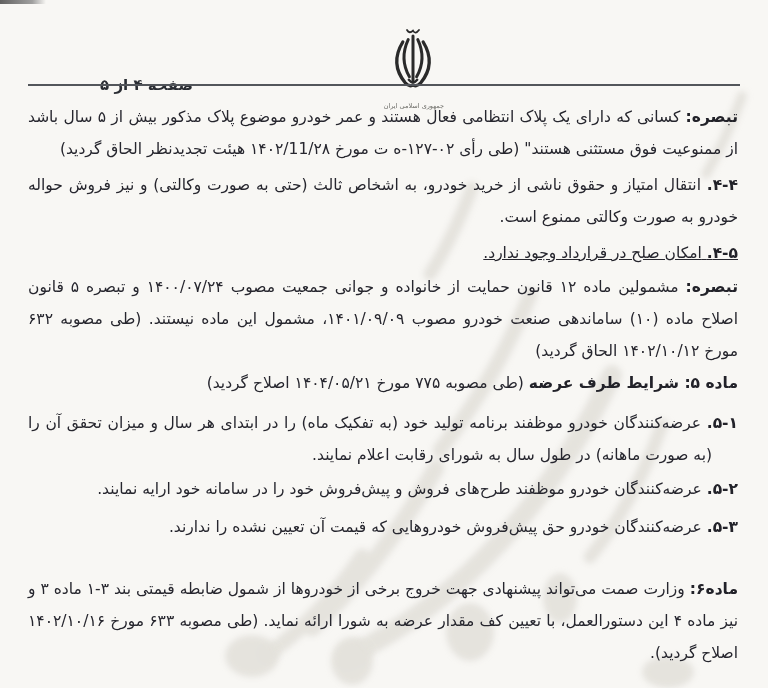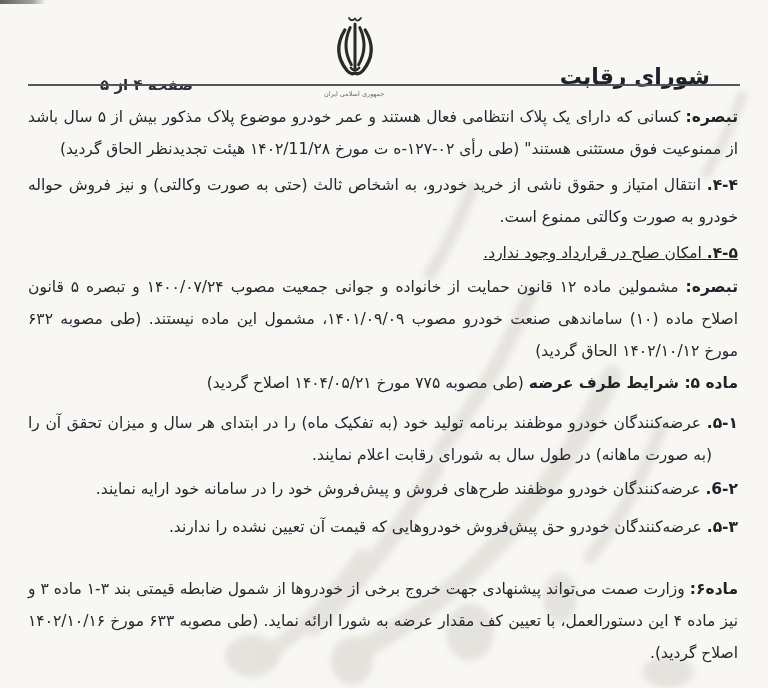--- a/index.html
+++ b/index.html
@@ -14,22 +14,22 @@
     background:linear-gradient(90deg,#3c3c3c,#8a8a8a 70%,transparent);
     opacity:.8;z-index:3;
   }
   .watermark{position:absolute;top:0;left:0;z-index:0;pointer-events:none;}
   header{position:relative;height:84px;z-index:2;}
   .page-label{
     position:absolute;left:100px;top:76px;
     font-size:15px;font-weight:bold;color:#2a2d33;direction:rtl;
   }
   .emblem-wrap{
-    position:absolute;left:50%;top:12px;transform:translateX(-50%);
-    text-align:left;width:120px;
+    position:absolute;left:50%;top:24px;transform:translateX(-50%);
+    text-align:right;width:120px;
   }
   .emblem-caption{
     margin-top:2px;font-size:6.5px;color:#6b6b66;letter-spacing:.5px;
   }
   .title{
     position:absolute;right:58px;top:64px;margin:0;
     font-size:22px;font-weight:bold;color:#1d212b;
   }
   .divider{height:2px;background:#53565b;margin:0 28px;position:relative;z-index:2;}
   .doc-body{
@@ -92,21 +92,20 @@
           <path d="M43,93 q7,9 14,0" stroke-width="4"></path>
           <path d="M42,26 q-15,32 2,62" stroke-width="5"></path>
           <path d="M58,26 q15,32 -2,62" stroke-width="5"></path>
           <path d="M33,30 q-22,36 4,68 q6,7 12,4" stroke-width="5.5"></path>
           <path d="M67,30 q22,36 -4,68 q-6,7 -12,4" stroke-width="5.5"></path>
         </g>
       </svg>
       <div class="emblem-caption">جمهوری اسلامی ایران</div>
     </div>
 
-    <h1 class="title">شورای رقابت</h1>
   </header>
 
   <div class="divider"></div>
 
   <main class="doc-body">
     <p><strong>تبصره:</strong>
       <span>کسانی که دارای یک پلاک انتظامی فعال هستند و عمر خودرو موضوع  پلاک مذکور بیش از ۵ سال باشد از ممنوعیت فوق مستثنی هستند" (طی رأی ۰۲-۱۲۷-ه ت مورخ ۱۴۰۲/11/۲۸ هیئت تجدیدنظر الحاق گردید)</span></p>
 
     <p><strong>۴-۴.</strong>
       <span>انتقال امتیاز و حقوق ناشی از خرید خودرو، به اشخاص ثالث (حتی به صورت وکالتی) و نیز فروش حواله خودرو به صورت وکالتی ممنوع است.</span></p>
@@ -116,21 +115,21 @@
 
     <p><strong>تبصره:</strong>
       <span>مشمولین ماده ۱۲ قانون حمایت از خانواده و جوانی جمعیت مصوب ۱۴۰۰/۰۷/۲۴ و تبصره ۵ قانون اصلاح ماده (۱۰) ساماندهی صنعت خودرو مصوب ۱۴۰۱/۰۹/۰۹، مشمول این ماده نیستند. (طی مصوبه ۶۳۲ مورخ ۱۴۰۲/۱۰/۱۲ الحاق گردید)</span></p>
 
     <p><strong>ماده ۵: شرایط طرف عرضه</strong>
       <span>(طی مصوبه ۷۷۵ مورخ ۱۴۰۴/۰۵/۲۱ اصلاح گردید)</span></p>
 
     <p class="hang"><strong>۵-۱.</strong>
       <span>عرضه‌کنندگان خودرو موظفند برنامه تولید خود (به تفکیک ماه) را در ابتدای هر سال و میزان تحقق آن را (به صورت ماهانه) در طول سال به شورای رقابت اعلام نمایند.</span></p>
 
-    <p><strong>6-۲.</strong>
+    <p><strong>۵-۲.</strong>
       <span>عرضه‌کنندگان خودرو موظفند طرح‌های فروش و پیش‌فروش خود را در سامانه خود ارایه نمایند.</span></p>
 
     <p><strong>۵-۳.</strong>
       <span>عرضه‌کنندگان خودرو حق پیش‌فروش خودروهایی که قیمت آن تعیین نشده را ندارند.</span></p>
 
     <p><strong>ماده۶:</strong>
       <span>وزارت صمت می‌تواند پیشنهادی جهت خروج برخی از خودروها از شمول ضابطه قیمتی بند ۳-۱ ماده ۳ و نیز ماده ۴ این دستورالعمل، با تعیین کف مقدار عرضه به شورا ارائه نماید. (طی مصوبه ۶۳۳ مورخ ۱۴۰۲/۱۰/۱۶ اصلاح گردید).</span></p>
   </main>
 
 </div>

